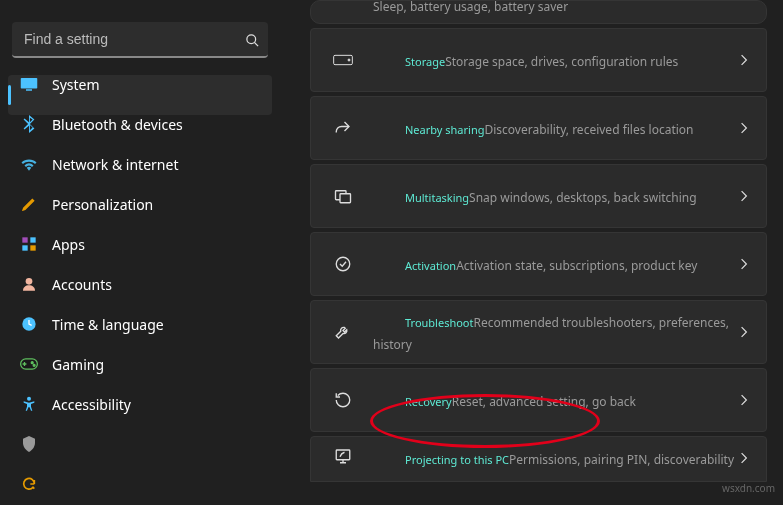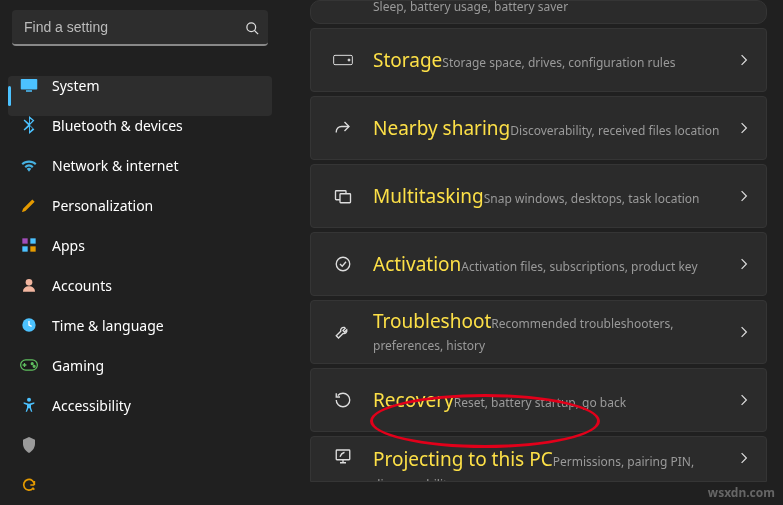--- a/index.html
+++ b/index.html
@@ -7,24 +7,24 @@
     font-family: "Segoe UI", system-ui, -apple-system, sans-serif;
     background: #202020;
     color: #ffffff;
     width: 783px;
     height: 505px;
     overflow: hidden;
     display: flex;
   }
   .sidebar {
     width: 280px;
-    padding: 4px 4px;
+    padding: 16px 4px;
     display: flex;
     flex-direction: column;
-    gap: 20px;
+    gap: 7px;
     flex-shrink: 0;
   }
   .search-box {
     position: relative;
     margin: 6px 8px 10px 8px;
   }
   .search-input {
     width: 100%;
     height: 36px;
     background: #2d2d2d;
@@ -118,23 +118,24 @@
     align-items: center;
     justify-content: center;
     color: #ddd;
     flex-shrink: 0;
   }
   .card-text {
     flex: 1;
     padding-left: 6px;
   }
   .card-title {
-    font-size: 19px;
-    color: #fde047;
+    font-size: 11px;
+    color: #5eead4;
     line-height: 1.3;
+    margin-left: 32px;
   }
   .card-sub {
     font-size: 12px;
     color: #9a9a9a;
     line-height: 1.3;
     margin-top: 2px;
   }
   .card-chevron {
     color: #ddd;
     flex-shrink: 0;
@@ -145,24 +146,23 @@
     top: 394px;
     width: 230px;
     height: 54px;
     border: 3px solid #e2001a;
     border-radius: 50% / 50%;
     pointer-events: none;
   }
   .watermark {
     position: absolute;
     right: 8px;
-    bottom: 4px;
-    font-size: 12px;
+    bottom: 10px;
+    font-size: 10px;
     color: #666;
-    font-weight: bold;
   }
 </style>
 </head>
 <body>
 
 <div class="sidebar">
   <div class="search-box">
     <input class="search-input" type="text" placeholder="Find a setting" style="">
     <span class="search-icon-btn">
       <svg width="15" height="15" viewBox="0 0 24 24" fill="none" stroke="currentColor" stroke-width="2">
@@ -301,33 +301,33 @@
             <path d="M2 2l8 8-8 8"></path>
           </svg></span>
       </div>
       <div class="setting-card">
         <span class="card-icon">
           <svg width="18" height="18" viewBox="0 0 24 24" fill="none" stroke="#ddd" stroke-width="1.8">
             <rect x="2" y="5" width="14" height="12" rx="1"></rect>
             <rect x="8" y="9" width="14" height="12" rx="1" fill="#2b2b2b"></rect>
           </svg>
         </span>
-        <span class="card-text"><span class="card-title">Multitasking</span><span class="card-sub">Snap windows, desktops, task location</span></span>
+        <span class="card-text"><span class="card-title">Multitasking</span><span class="card-sub">Snap windows, desktops, back switching</span></span>
         <span class="card-chevron"><svg width="12" height="12" viewBox="0 0 12 20" fill="none" stroke="#ddd" stroke-width="2">
             <path d="M2 2l8 8-8 8"></path>
           </svg></span>
       </div>
       <div class="setting-card">
         <span class="card-icon">
           <svg width="18" height="18" viewBox="0 0 24 24" fill="none" stroke="#ddd" stroke-width="1.8">
             <circle cx="12" cy="12" r="9"></circle>
             <path d="M8 12l3 3 5-6"></path>
           </svg>
         </span>
-        <span class="card-text"><span class="card-title">Activation</span><span class="card-sub">Activation files, subscriptions, product key</span></span>
+        <span class="card-text"><span class="card-title">Activation</span><span class="card-sub">Activation state, subscriptions, product key</span></span>
         <span class="card-chevron"><svg width="12" height="12" viewBox="0 0 12 20" fill="none" stroke="#ddd" stroke-width="2">
             <path d="M2 2l8 8-8 8"></path>
           </svg></span>
       </div>
       <div class="setting-card">
         <span class="card-icon">
           <svg width="18" height="18" viewBox="0 0 24 24" fill="none" stroke="#ddd" stroke-width="1.8">
             <path d="M14 6a4 4 0 00-5 5l-6 6 3 3 6-6a4 4 0 005-5l-3 3-2-2 3-3z"></path>
           </svg>
         </span>
@@ -336,21 +336,21 @@
             <path d="M2 2l8 8-8 8"></path>
           </svg></span>
       </div>
       <div class="setting-card">
         <span class="card-icon">
           <svg width="18" height="18" viewBox="0 0 24 24" fill="none" stroke="#ddd" stroke-width="1.8">
             <path d="M3 12a9 9 0 109-9c-3 0-5 1-7 3"></path>
             <path d="M3 3v5h5"></path>
           </svg>
         </span>
-        <span class="card-text"><span class="card-title">Recovery</span><span class="card-sub">Reset, battery startup, go back</span></span>
+        <span class="card-text"><span class="card-title">Recovery</span><span class="card-sub">Reset, advanced setting, go back</span></span>
         <span class="card-chevron"><svg width="12" height="12" viewBox="0 0 12 20" fill="none" stroke="#ddd" stroke-width="2">
             <path d="M2 2l8 8-8 8"></path>
           </svg></span>
       </div>
       <div class="setting-card truncated-bottom">
         <span class="card-icon">
           <svg width="18" height="18" viewBox="0 0 24 24" fill="none" stroke="#ddd" stroke-width="1.8">
             <rect x="3" y="4" width="18" height="13" rx="1"></rect>
             <path d="M8 21h8M12 17v4"></path>
             <path d="M8 13c1-3 3-5 6-6"></path>

